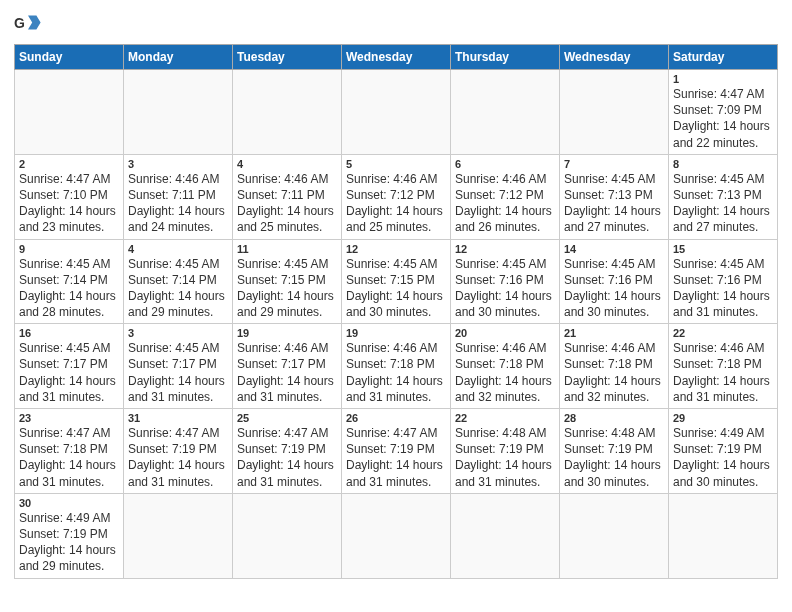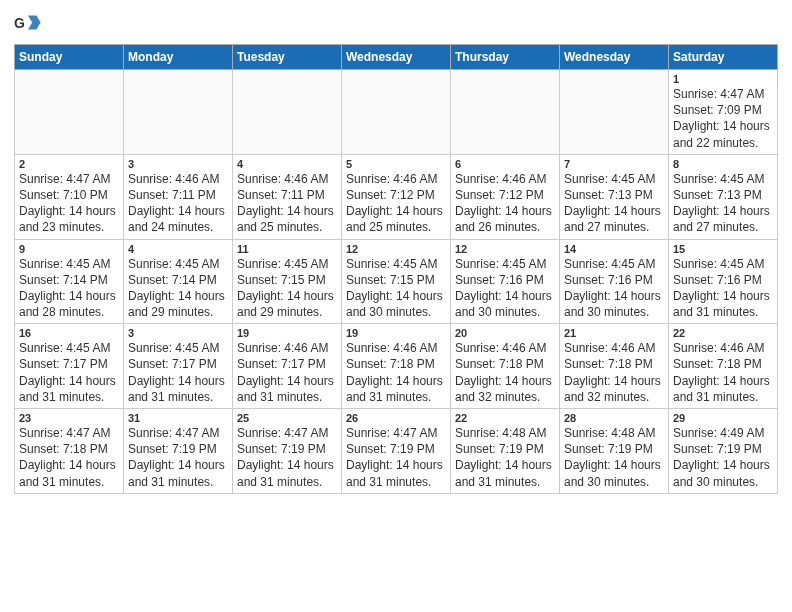--- a/index.html
+++ b/index.html
@@ -244,14 +244,26 @@
         </td>
         <td>
           <span class="day-number">28</span>
           <div class="cell-content">Sunrise: 4:48 AM<br>Sunset: 7:19 PM<br>Daylight: 14 hours and 30 minutes.</div>
         </td>
         <td>
           <span class="day-number">29</span>
           <div class="cell-content">Sunrise: 4:49 AM<br>Sunset: 7:19 PM<br>Daylight: 14 hours and 30 minutes.</div>
         </td>
       </tr>
+      <tr class="last-row">
+        <td>
+          <span class="day-number">30</span>
+          <div class="cell-content">Sunrise: 4:49 AM<br>Sunset: 7:19 PM<br>Daylight: 14 hours and 29 minutes.</div>
+        </td>
+        <td class="empty"></td>
+        <td class="empty"></td>
+        <td class="empty"></td>
+        <td class="empty"></td>
+        <td class="empty"></td>
+        <td class="empty"></td>
+      </tr>
     </tbody>
 </table>
 
 </body></html>

